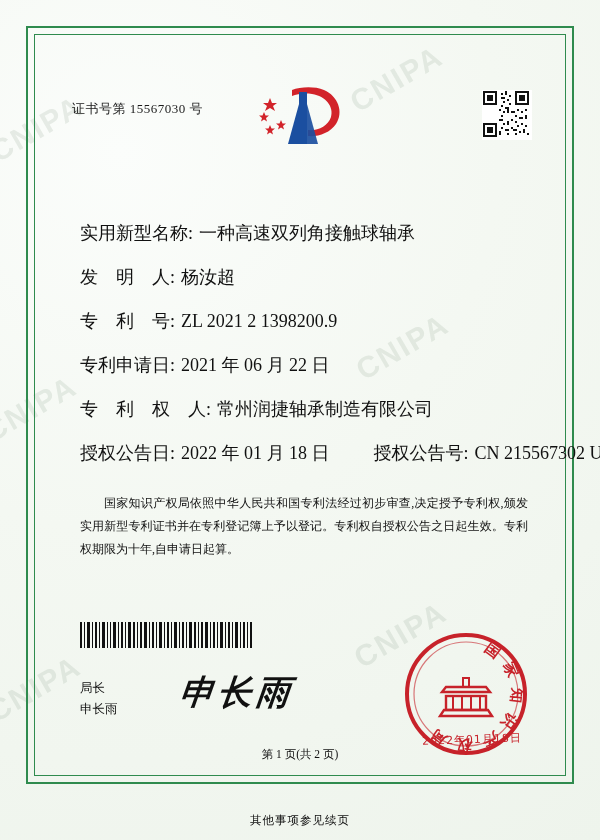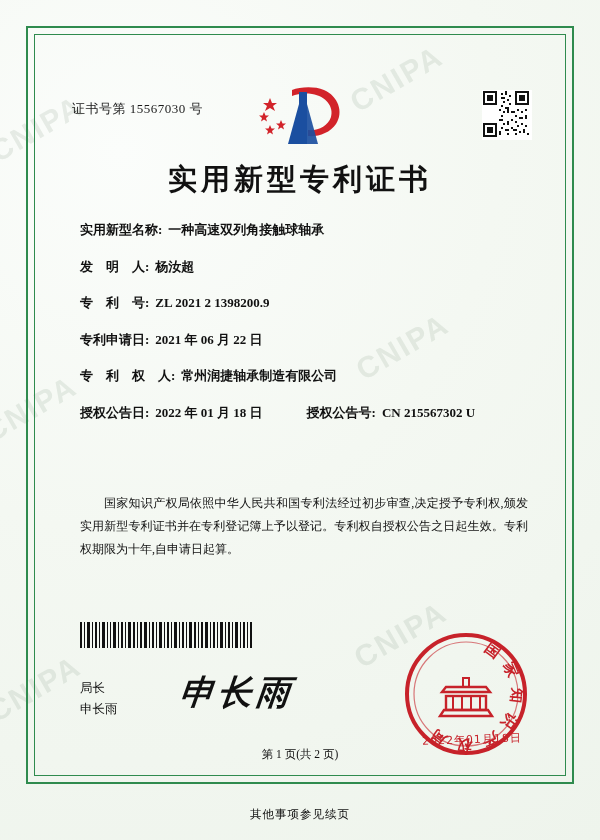--- a/index.html
+++ b/index.html
@@ -78,25 +78,24 @@
     position:absolute;left:0;right:0;top:100px;
     text-align:center;
     font-family:"DejaVu Sans", sans-serif;
     font-weight:bold;
     font-size:29px;
     letter-spacing:4px;
     color:#111;
   }
   .fields{position:absolute;left:20px;right:10px;top:160px;}
   .row{
-    font-size:13px;color:#111;
+    font-size:18px;color:#111;
     margin-bottom:17px;
     line-height:1.5;
     white-space:nowrap;
-    font-weight:bold;
   }
   .lab{display:inline-block;}
   .val{margin-left:6px;}
   .row.inline2 .seg2{margin-left:44px;text-align:center;}
 
   .para{
     font-size:12px;color:#111;
     line-height:1.9;
     text-align:justify;
     text-indent:24px;
@@ -133,21 +132,21 @@
     position:absolute;right:18px;top:672px;
     font-size:11px;color:#c7222a;letter-spacing:1px;
     font-family:"DejaVu Sans", sans-serif;
     transform:rotate(-2deg);
   }
   .page-num{
     position:absolute;left:0;right:0;bottom:-2px;
     text-align:center;font-size:11.5px;color:#111;
   }
   .footer-note{
-    position:absolute;left:0;right:0;bottom:18px;
+    position:absolute;left:0;right:0;bottom:12px;
     text-align:center;
     font-size:11.5px;color:#111;
     letter-spacing:1px;
   }
 </style>
 </head>
 <body>
 
 <div class="page">
 
@@ -238,21 +237,20 @@
         <path d="M67 22 L78 62 L67 62 Z" fill="#1b4fa0" opacity="0.92"></path>
         <g fill="#d2232a">
           <polygon points="30,16 32,21 37,21 33,24 35,29 30,26 25,29 27,24 23,21 28,21"></polygon>
           <polygon points="24,30 25.5,33.5 29,33.5 26,36 27,39.5 24,37.5 21,39.5 22,36 19,33.5 22.5,33.5"></polygon>
           <polygon points="30,43 31.5,46.5 35,46.5 32,49 33,52.5 30,50.5 27,52.5 28,49 25,46.5 28.5,46.5"></polygon>
           <polygon points="41,38 42.5,41.5 46,41.5 43,44 44,47.5 41,45.5 38,47.5 39,44 36,41.5 39.5,41.5"></polygon>
         </g>
       </svg>
     </div>
 
-    <div class="title">实用新型专利证书</div>
 
     <div class="fields">
       <div class="row">
         <span class="lab">实用新型名称:</span><span class="val">一种高速双列角接触球轴承</span>
       </div>
       <div class="row">
         <span class="lab">发　明　人:</span><span class="val">杨汝超</span>
       </div>
       <div class="row">
         <span class="lab">专　利　号:</span><span class="val">ZL 2021 2 1398200.9</span>

